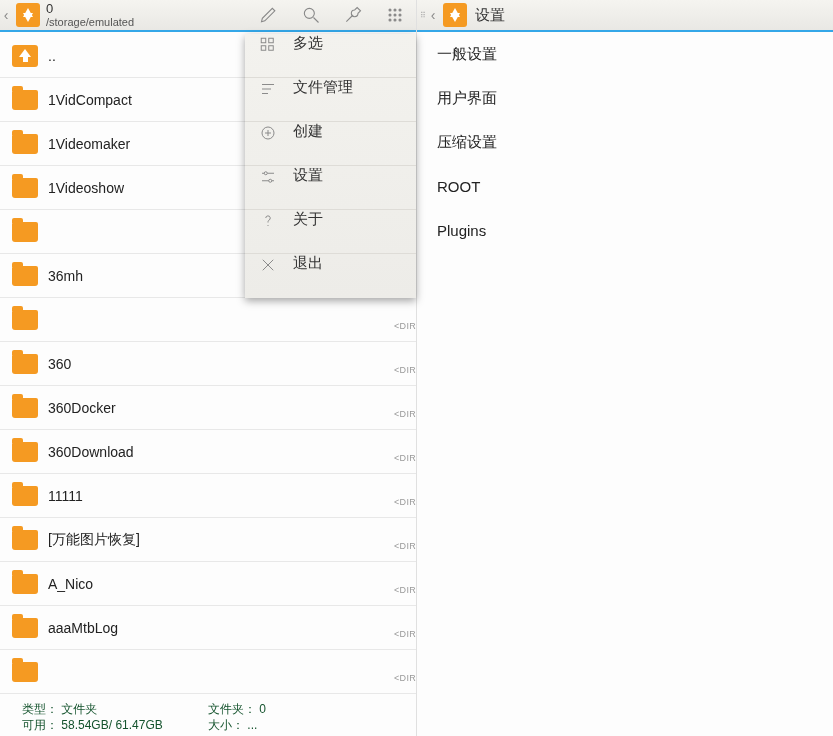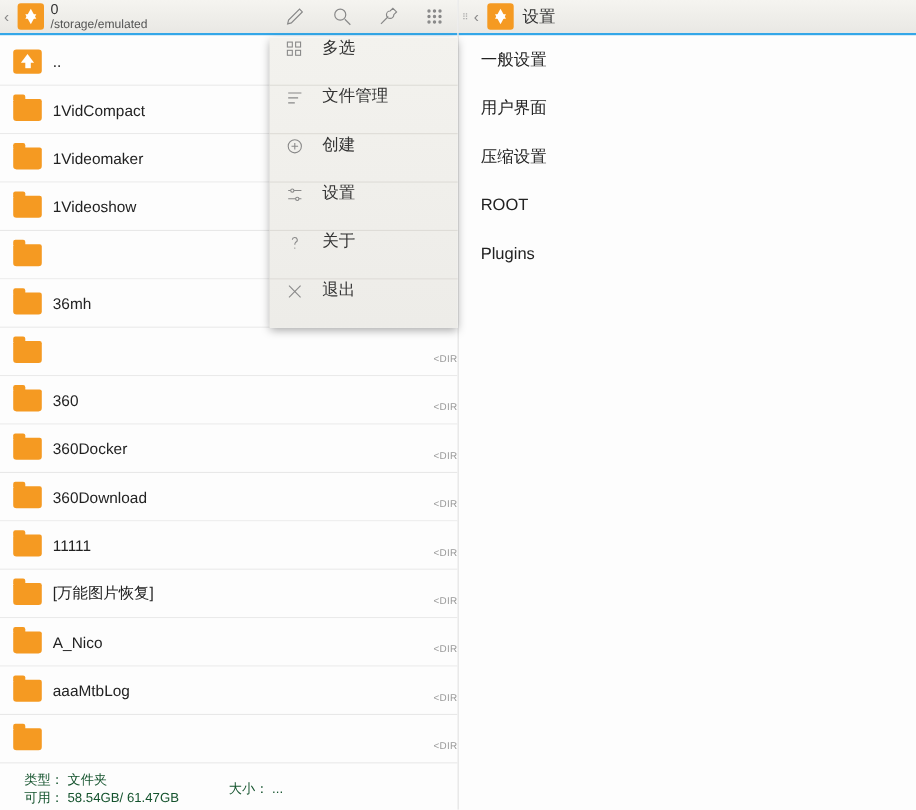--- a/index.html
+++ b/index.html
@@ -315,20 +315,21 @@
         <div class="dir-tag">&lt;DIR</div>
       </div>
   </div>
 
   <div class="statusbar">
     <div class="sb-col">
       <div class="sb-line"><span>类型：</span> <span>文件夹</span></div>
       <div class="sb-line"><span>可用：</span> <span>58.54GB/ 61.47GB</span></div>
     </div>
     <div class="sb-col">
+      <div class="sb-line"><span>文件夹：</span> <span>0</span></div>
       <div class="sb-line"><span>大小：</span> <span>...</span></div>
     </div>
   </div>
 
   <div class="dropdown">
     <div class="dd-item">
       <div class="dd-icon">
           <svg viewBox="0 0 24 24">
             <rect x="3" y="3" width="6" height="6"></rect>
             <rect x="13" y="3" width="6" height="6"></rect>

